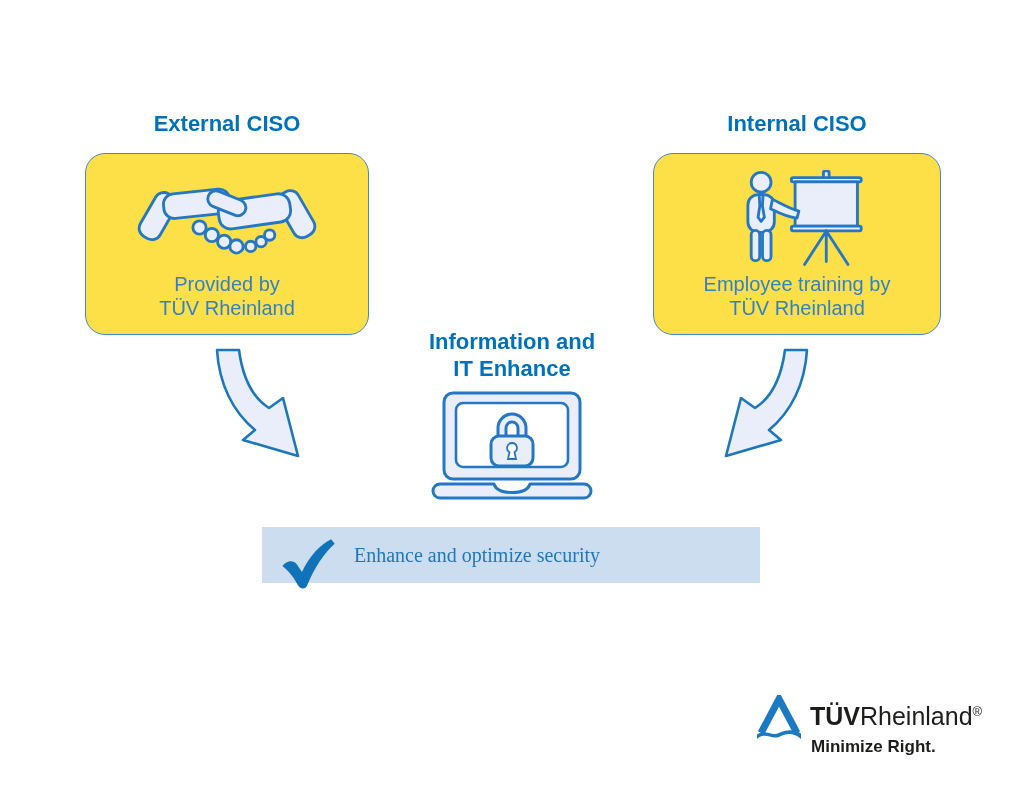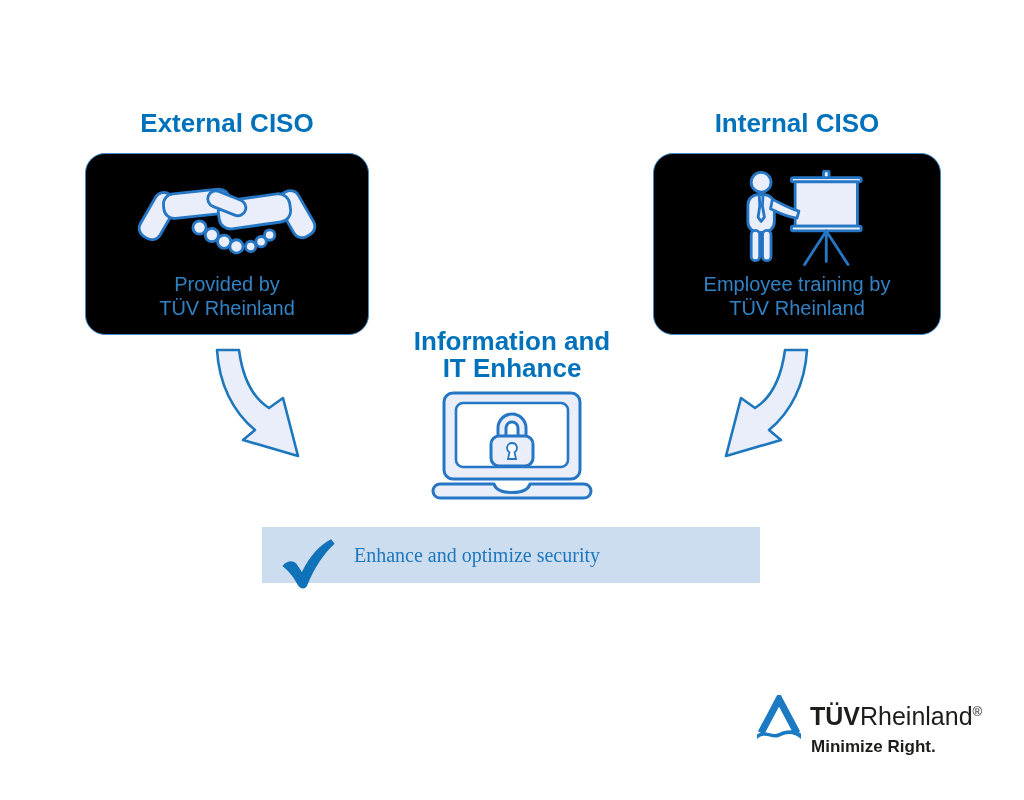--- a/index.html
+++ b/index.html
@@ -2,26 +2,26 @@
 <html><head>
 <meta charset="utf-8">
 <style>
   html,body{margin:0;padding:0;background:#ffffff;}
   #canvas{
     position:relative;width:1024px;height:800px;background:#ffffff;
     font-family:"Liberation Sans","DejaVu Sans",sans-serif;overflow:hidden;
   }
   .abs{position:absolute;}
   .heading{
-    font-weight:bold;font-size:26px;color:#0072bc;text-align:center;line-height:27px;
+    font-weight:bold;font-size:22px;color:#0072bc;text-align:center;line-height:27px;
   }
   .ciso-box{
     position:absolute;width:284px;height:182px;border:1.6px solid #4189c9;border-radius:20px;
     display:flex;flex-direction:column;align-items:center;justify-content:space-between;
-    padding:16px 8px 14px 8px;box-sizing:border-box;background:#000000;
+    padding:16px 8px 14px 8px;box-sizing:border-box;background:#fde047;
   }
   .caption{
     font-size:20px;line-height:24px;color:#3182c4;text-align:center;
   }
   .benefit-bar{
     position:absolute;left:262px;width:498px;height:56px;background:#cdddf0;
   }
   .benefit-label{
     position:absolute;left:92px;top:50%;transform:translateY(-50%);
     font-size:20px;color:#1d77bd;white-space:nowrap;

